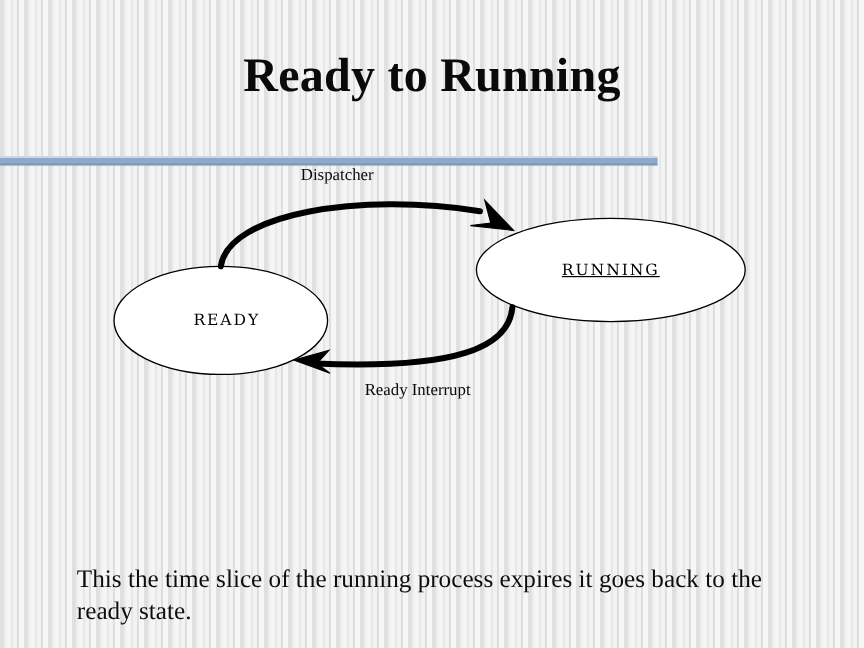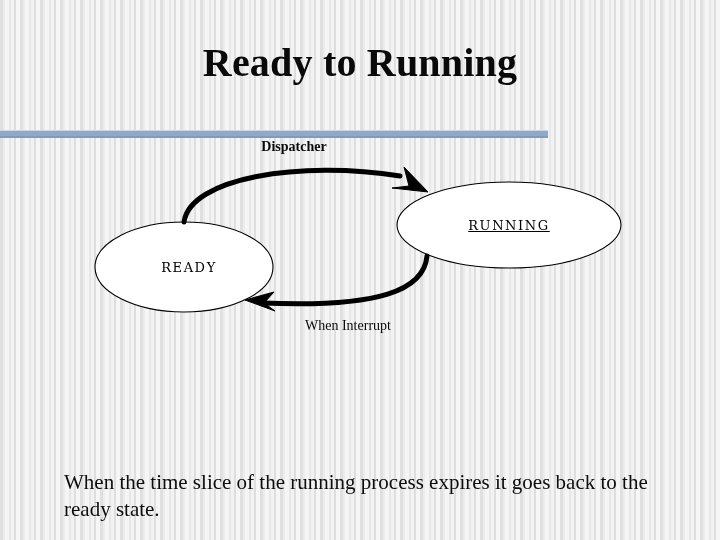--- a/index.html
+++ b/index.html
@@ -86,21 +86,21 @@
 
   
   .edge-label {
     position: absolute;
     font-family: "Liberation Serif", "DejaVu Serif", serif;
     font-size: 14px;
     color: #0a0a0a;
     white-space: nowrap;
     text-align: center;
   }
-  #dispatcher-label { left: 212px; top: 139px; width: 164px; font-weight: bold; }
+  #dispatcher-label { left: 199px; top: 139px; width: 164px; }
   #timer-label      { left: 268px; top: 318px; width: 160px; }
 
   
   .body-block {
     position: absolute;
     left: 64px;
     width: 594px;
     font-family: "Liberation Serif", "DejaVu Serif", serif;
     font-size: 21px;
     line-height: 27px;
@@ -135,18 +135,18 @@
       <path d="M 245,300 L 274,292 L 264,303 L 275,311 Z" fill="#000000" stroke="#000000" stroke-width="1"></path>
     </g>
   </svg>
 
   <div id="ready-label" class="node-label">READY</div>
 
   <div id="running-label" class="node-label">RUNNING</div>
 
   <div id="dispatcher-label" class="edge-label">Dispatcher</div>
 
-  <div id="timer-label" class="edge-label">When Interrupt</div>
+  <div id="timer-label" class="edge-label">Ready Interrupt</div>
 
 
-  <div id="para-2" class="body-block">When the time slice of the running process expires it goes back to the ready state.</div>
+  <div id="para-2" class="body-block">This the time slice of the running process expires it goes back to the ready state.</div>
 
 </div>
 
 </body></html>

